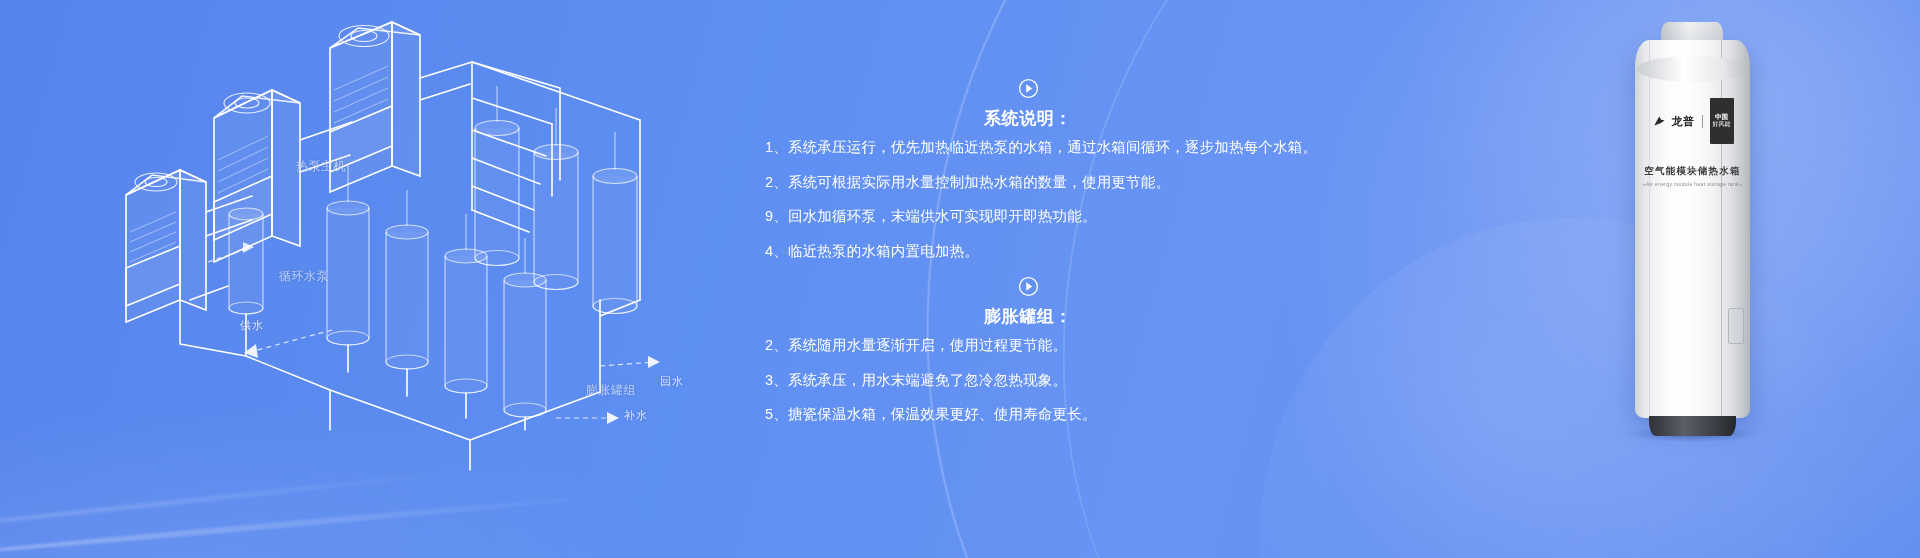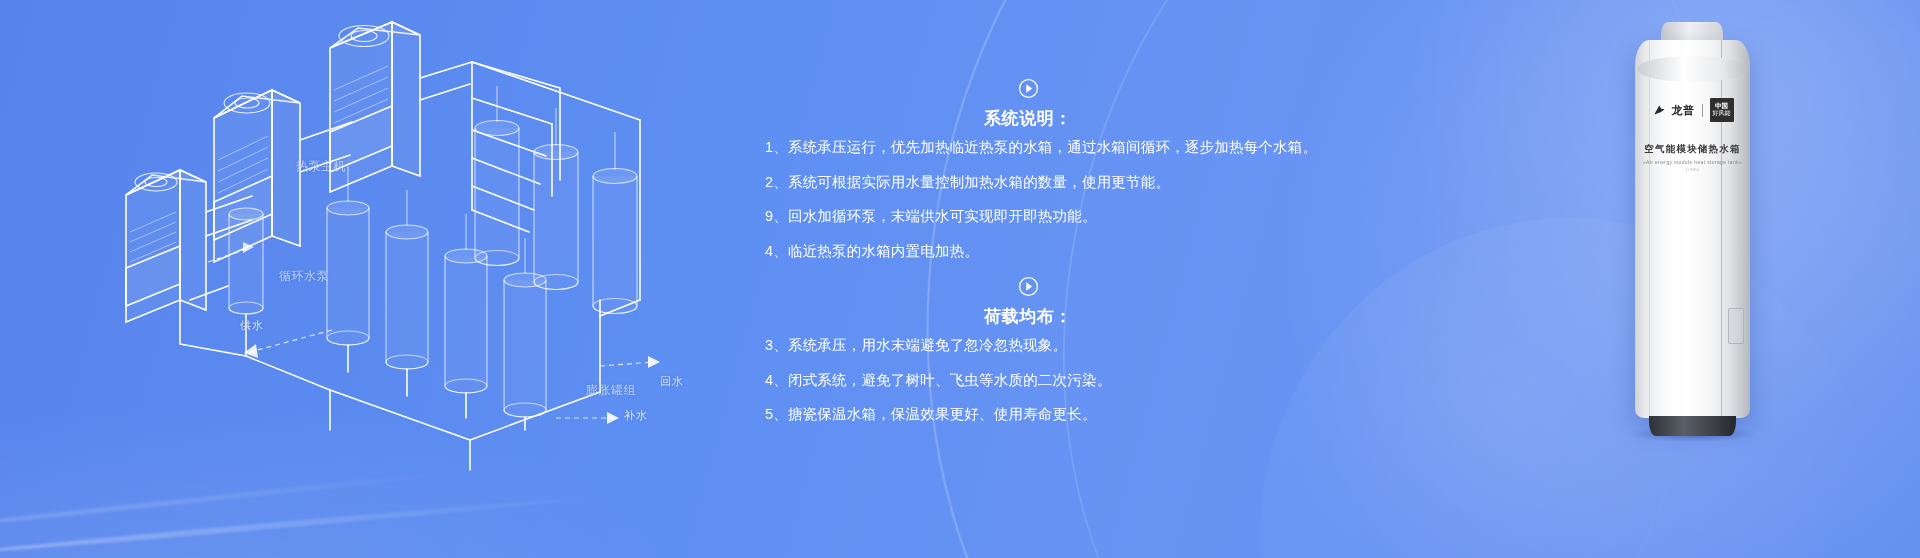--- a/index.html
+++ b/index.html
@@ -179,21 +179,21 @@
   }
   .brand-name{
     font-size:11px; font-weight:bold; color:#2b2b2b; letter-spacing:0.5px;
     font-family:"DejaVu Sans",sans-serif;
   }
   .brand-div{
     width:1px; height:13px; background:#9a9a9a; margin:0 2px;
   }
   .brand-badge{
     background:#2f2f2f; color:#fff; font-size:6px; line-height:1.15;
-    padding:5px 3px; border-radius:1px; text-align:center;
+    padding:16px 3px; border-radius:1px; text-align:center;
     font-family:"DejaVu Sans",sans-serif;
   }
   .brand-badge b{ display:block; font-size:6.5px; }
   .tank-cn{
     font-size:9.5px; color:#3a3a3a; letter-spacing:1.2px; font-weight:bold;
     font-family:"DejaVu Sans",sans-serif;
     margin-top:21px;
   }
   .tank-en{
     font-size:5px; color:#8a8a8a; letter-spacing:0.35px; margin-top:2.5px;
@@ -414,25 +414,25 @@
       <li>4、临近热泵的水箱内置电加热。</li>
     </ul>
   </div>
 
   <div class="section">
     <div class="sec-head">
       <svg class="arrow-icon" viewBox="0 0 24 24">
         <circle cx="12" cy="12" r="10.2" fill="none" stroke="#ffffff" stroke-width="1.5"></circle>
         <path d="M9.4 7.2 L16.2 12 L9.4 16.8 Z" fill="#ffffff"></path>
       </svg>
-      <div class="sec-title">荷载均布：</div>
+      <div class="sec-title">膨胀罐组：</div>
     </div>
     <ul class="sec-list">
+      <li>2、系统随用水量逐渐开启，使用过程更节能。</li>
       <li>3、系统承压，用水末端避免了忽冷忽热现象。</li>
-      <li>4、闭式系统，避免了树叶、飞虫等水质的二次污染。</li>
       <li>5、搪瓷保温水箱，保温效果更好、使用寿命更长。</li>
     </ul>
   </div>
 
 </div>
 
 <div class="product">
   <div class="tank-shadow"></div>
   <div class="tank-cap"></div>
   <div class="tank-body">

